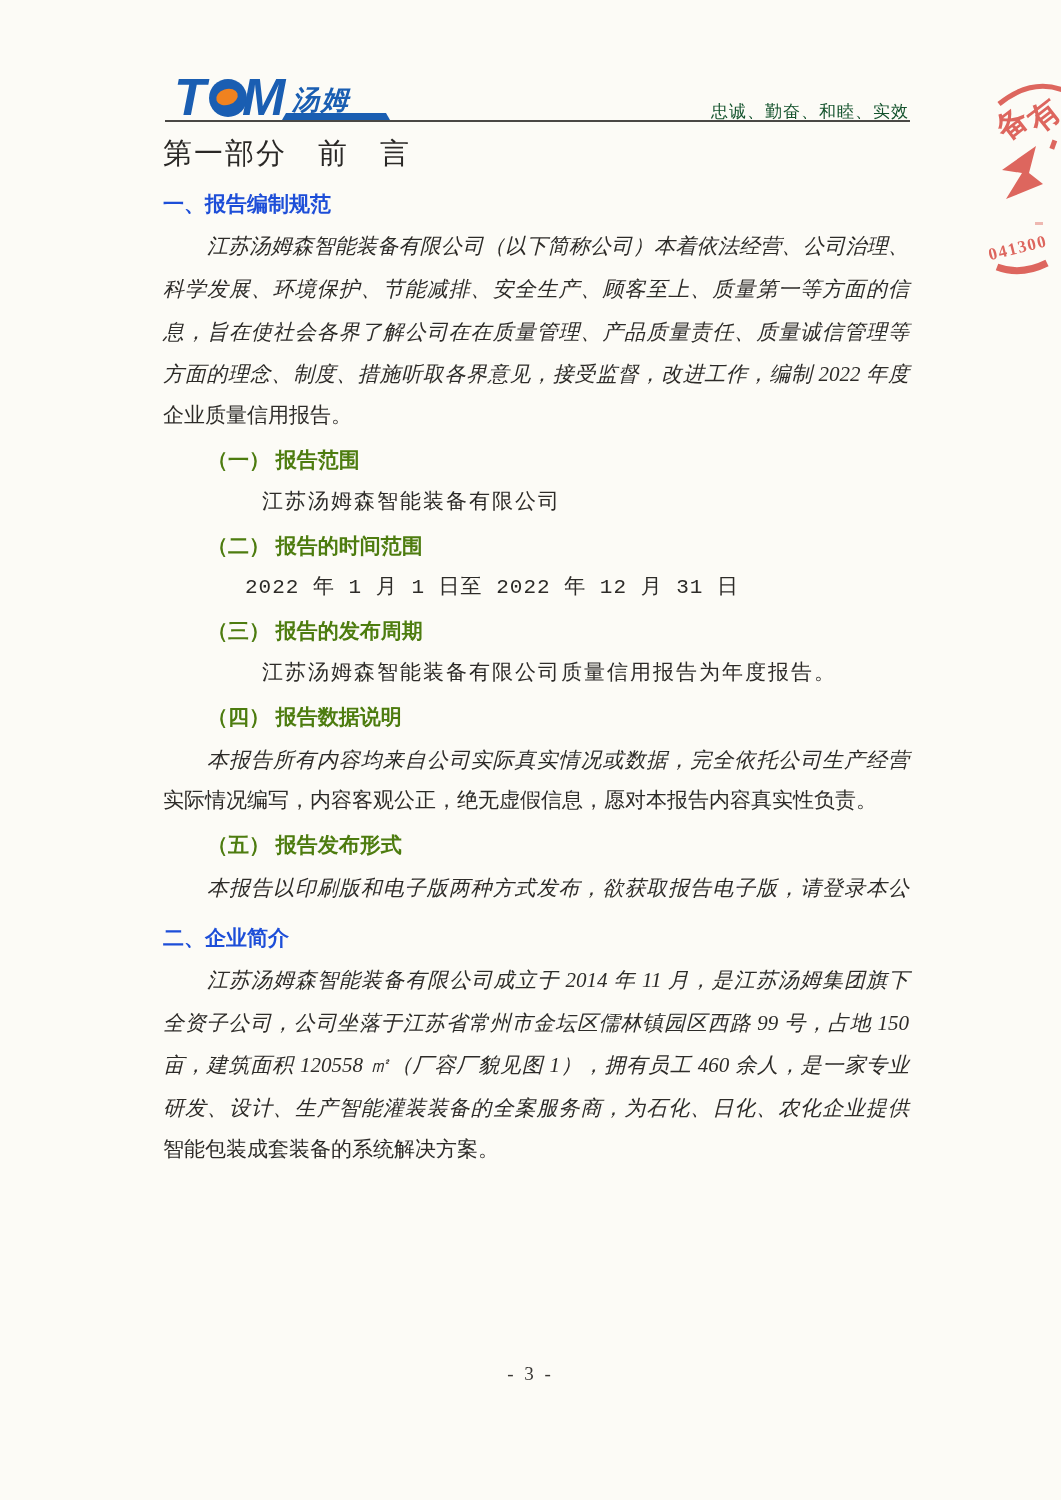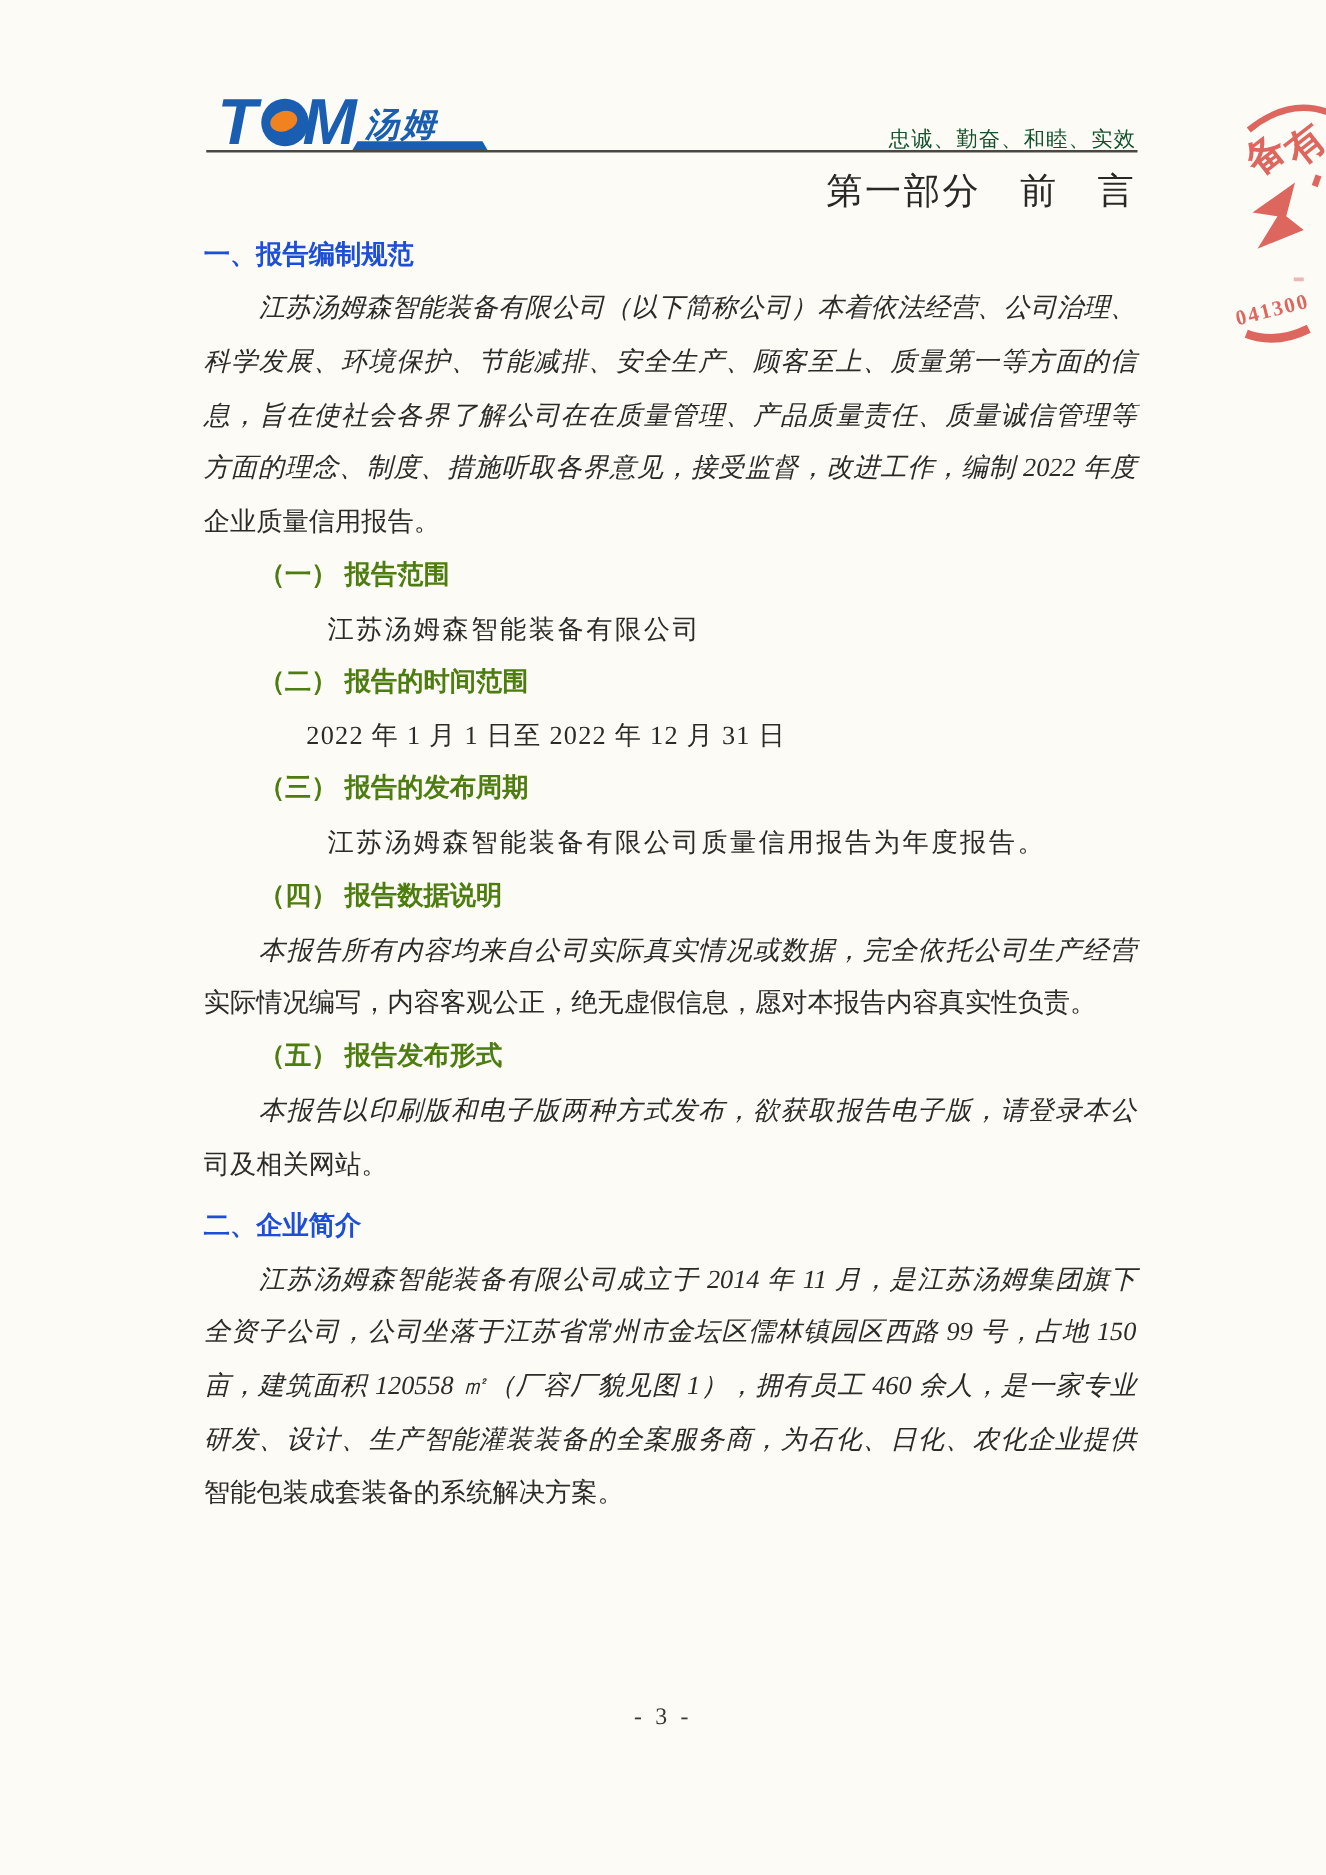--- a/index.html
+++ b/index.html
@@ -24,37 +24,37 @@
     position: absolute; top: 120px; left: 165px; right: 151px;
     height: 2px; background: #4a4845;
   }
 
   
   .stamp-svg { position: absolute; top: 70px; right: 0; opacity: .88; }
 
   
   .content { position: absolute; top: 128px; left: 163px; right: 152px; }
   .doc-title {
-    text-align: right;
+    text-align: left;
     font-size: 29px; line-height: 46px;
     color: #2a2826;
     letter-spacing: 2px;
     margin-top: 2px;
   }
   .h2 {
     font-family: "Liberation Sans", sans-serif;
     font-weight: 700; font-size: 21px; line-height: 43px;
     color: #1d4ed8; margin-top: 6px;
   }
   .line {
     font-size: 21px; line-height: 42.8px;
     text-align: justify;
   }
   .line.fill { text-align-last: justify; font-style: italic; }
-  .line.end  { text-align: left; text-align-last: left; }
+  .line.end  { text-align: left; text-align-last: left; font-family: Liberation Mono, monospace; }
   .indent { text-indent: 44px; }
   .subhead {
     font-family: "Liberation Sans", sans-serif;
     font-weight: 700; font-size: 21px; line-height: 42.8px;
     padding-left: 44px; color: #4d7c0f;
   }
   .subcontent { padding-left: 99px; letter-spacing: 2px; }
   .subcontent.date { padding-left: 82px; letter-spacing: 1px; }
 
   
@@ -114,21 +114,20 @@
 
     <div class="subhead">（三） 报告的发布周期</div>
     <div class="line end subcontent">江苏汤姆森智能装备有限公司质量信用报告为年度报告。</div>
 
     <div class="subhead">（四） 报告数据说明</div>
     <div class="line fill indent">本报告所有内容均来自公司实际真实情况或数据，完全依托公司生产经营</div>
     <div class="line end">实际情况编写，内容客观公正，绝无虚假信息，愿对本报告内容真实性负责。</div>
 
     <div class="subhead">（五） 报告发布形式</div>
     <div class="line fill indent">本报告以印刷版和电子版两种方式发布，欲获取报告电子版，请登录本公</div>
-    <div class="line end">司及相关网站。</div>
 
     <div class="h2">二、企业简介</div>
 
     <div class="line fill indent">江苏汤姆森智能装备有限公司成立于 2014 年 11 月，是江苏汤姆集团旗下</div>
     <div class="line fill">全资子公司，公司坐落于江苏省常州市金坛区儒林镇园区西路 99 号，占地 150</div>
     <div class="line fill">亩，建筑面积 120558 ㎡（厂容厂貌见图 1），拥有员工 460 余人，是一家专业</div>
     <div class="line fill">研发、设计、生产智能灌装装备的全案服务商，为石化、日化、农化企业提供</div>
     <div class="line end">智能包装成套装备的系统解决方案。</div>
 
   </div>

